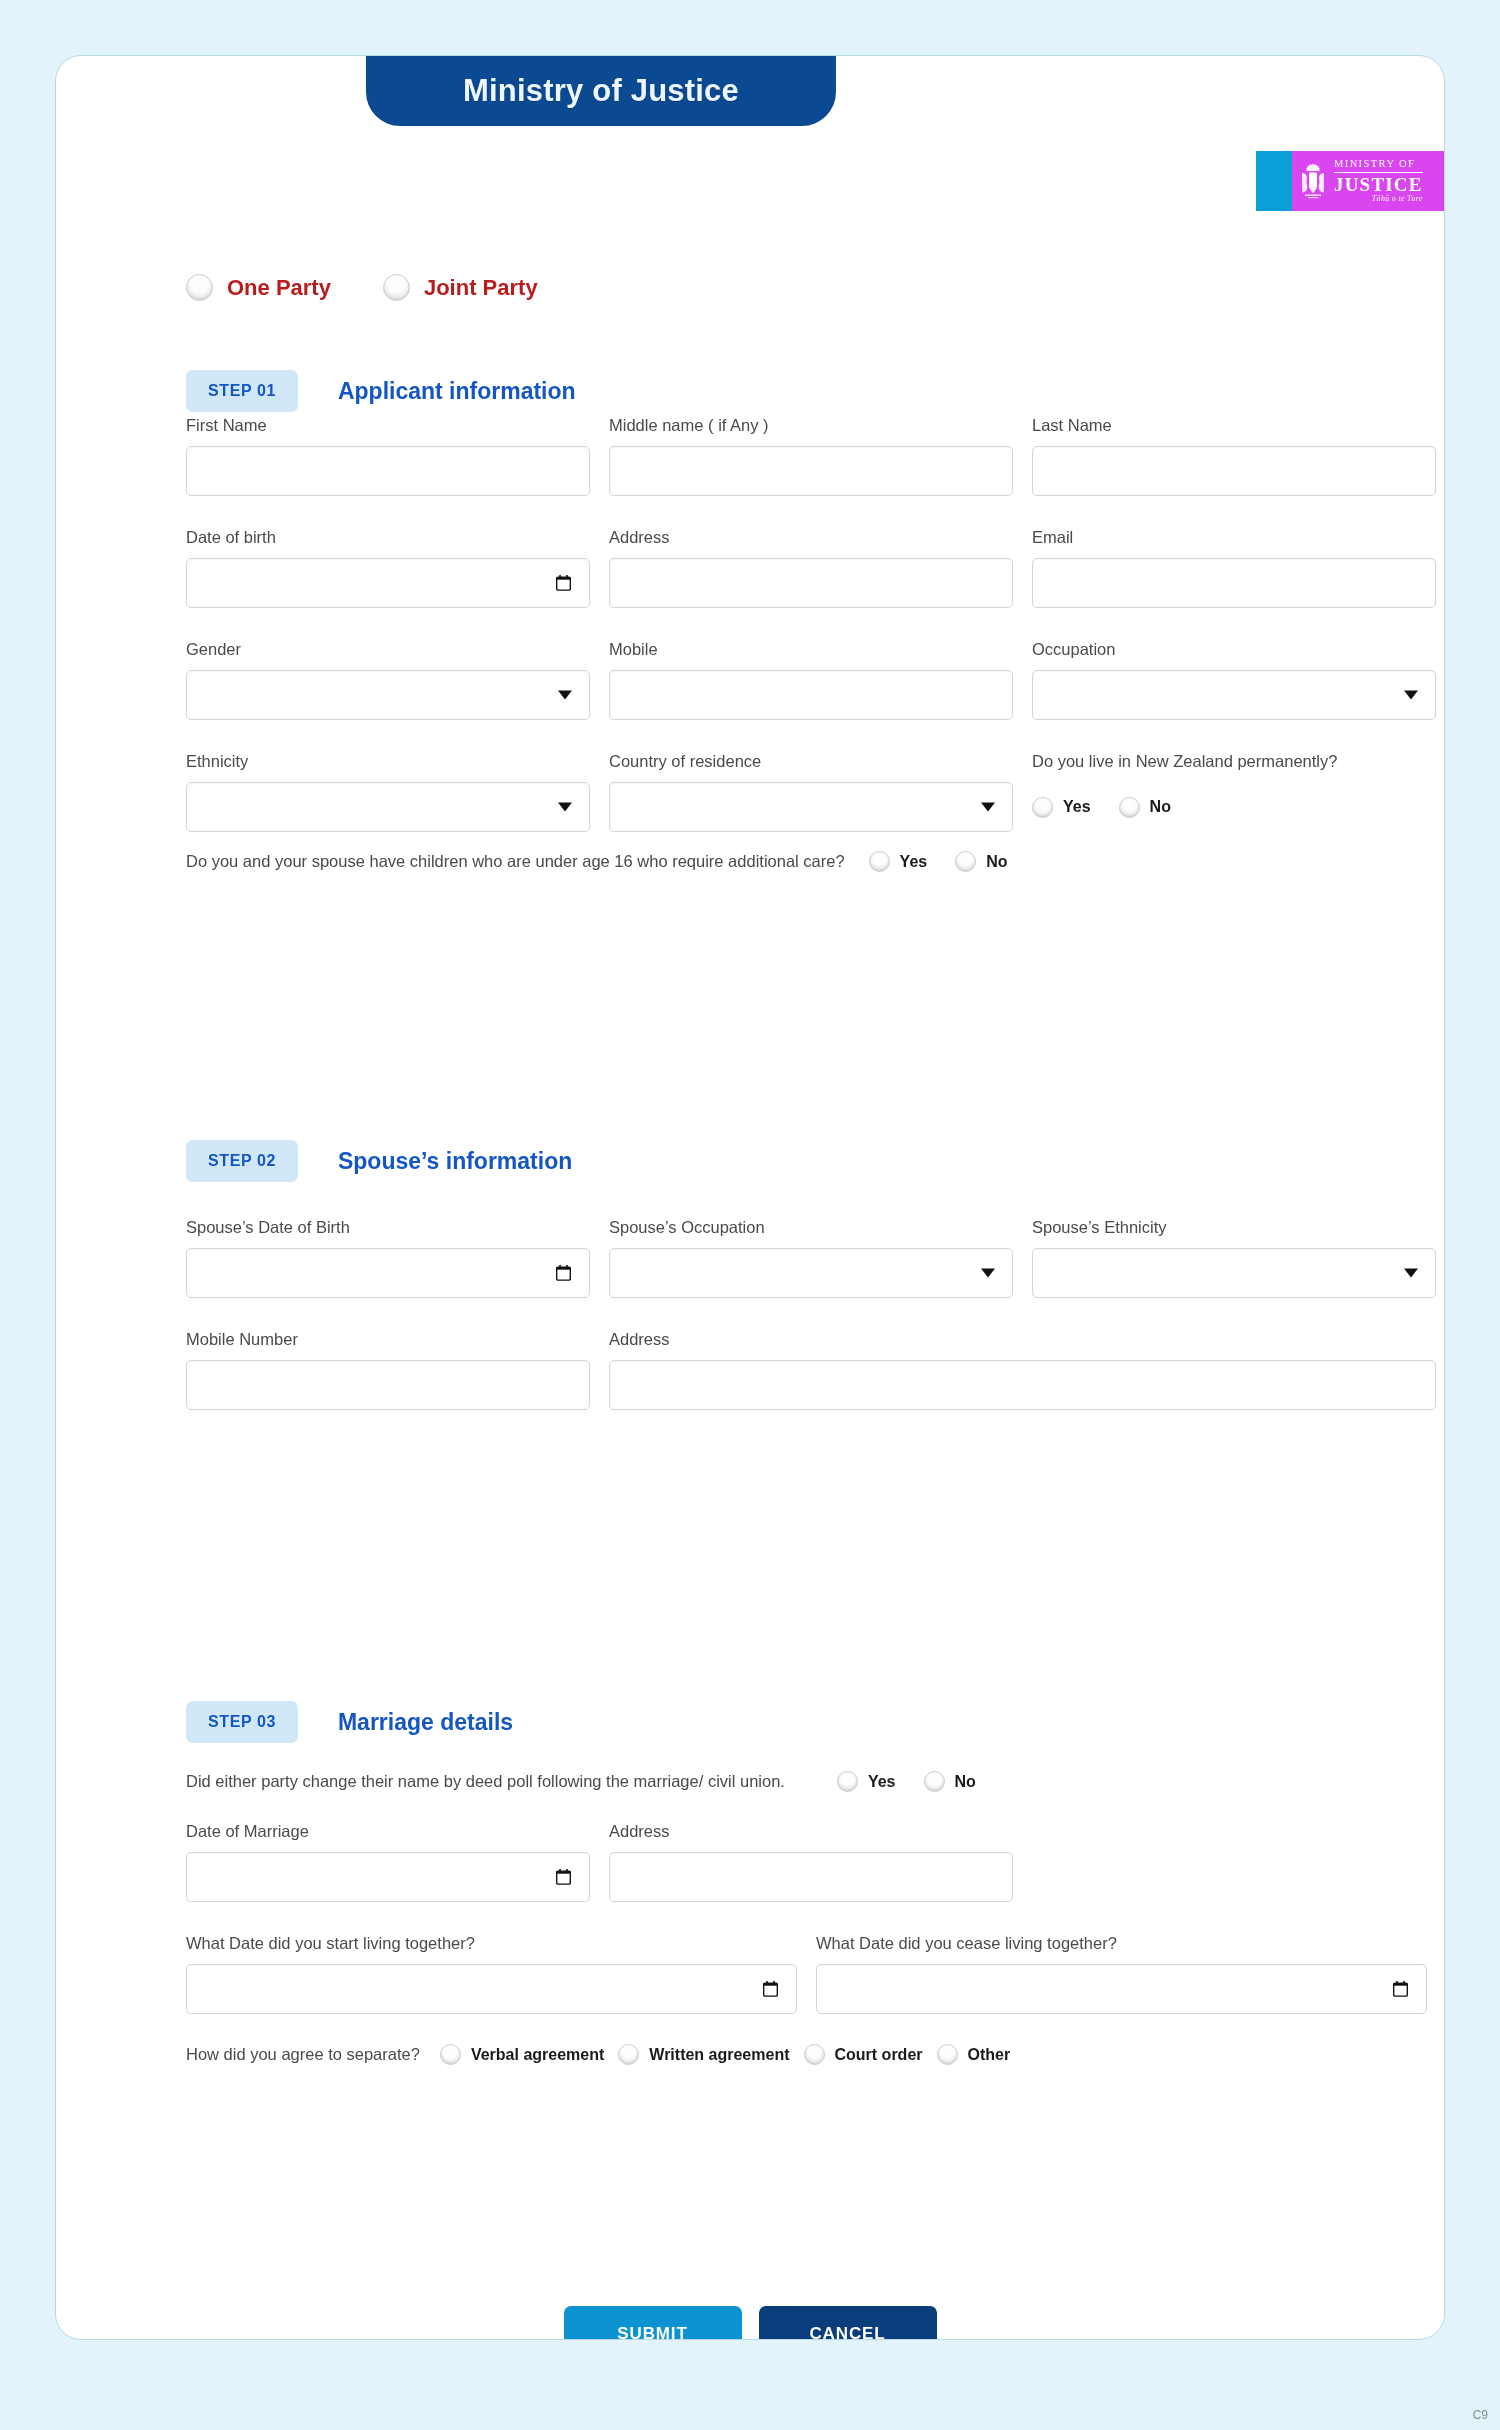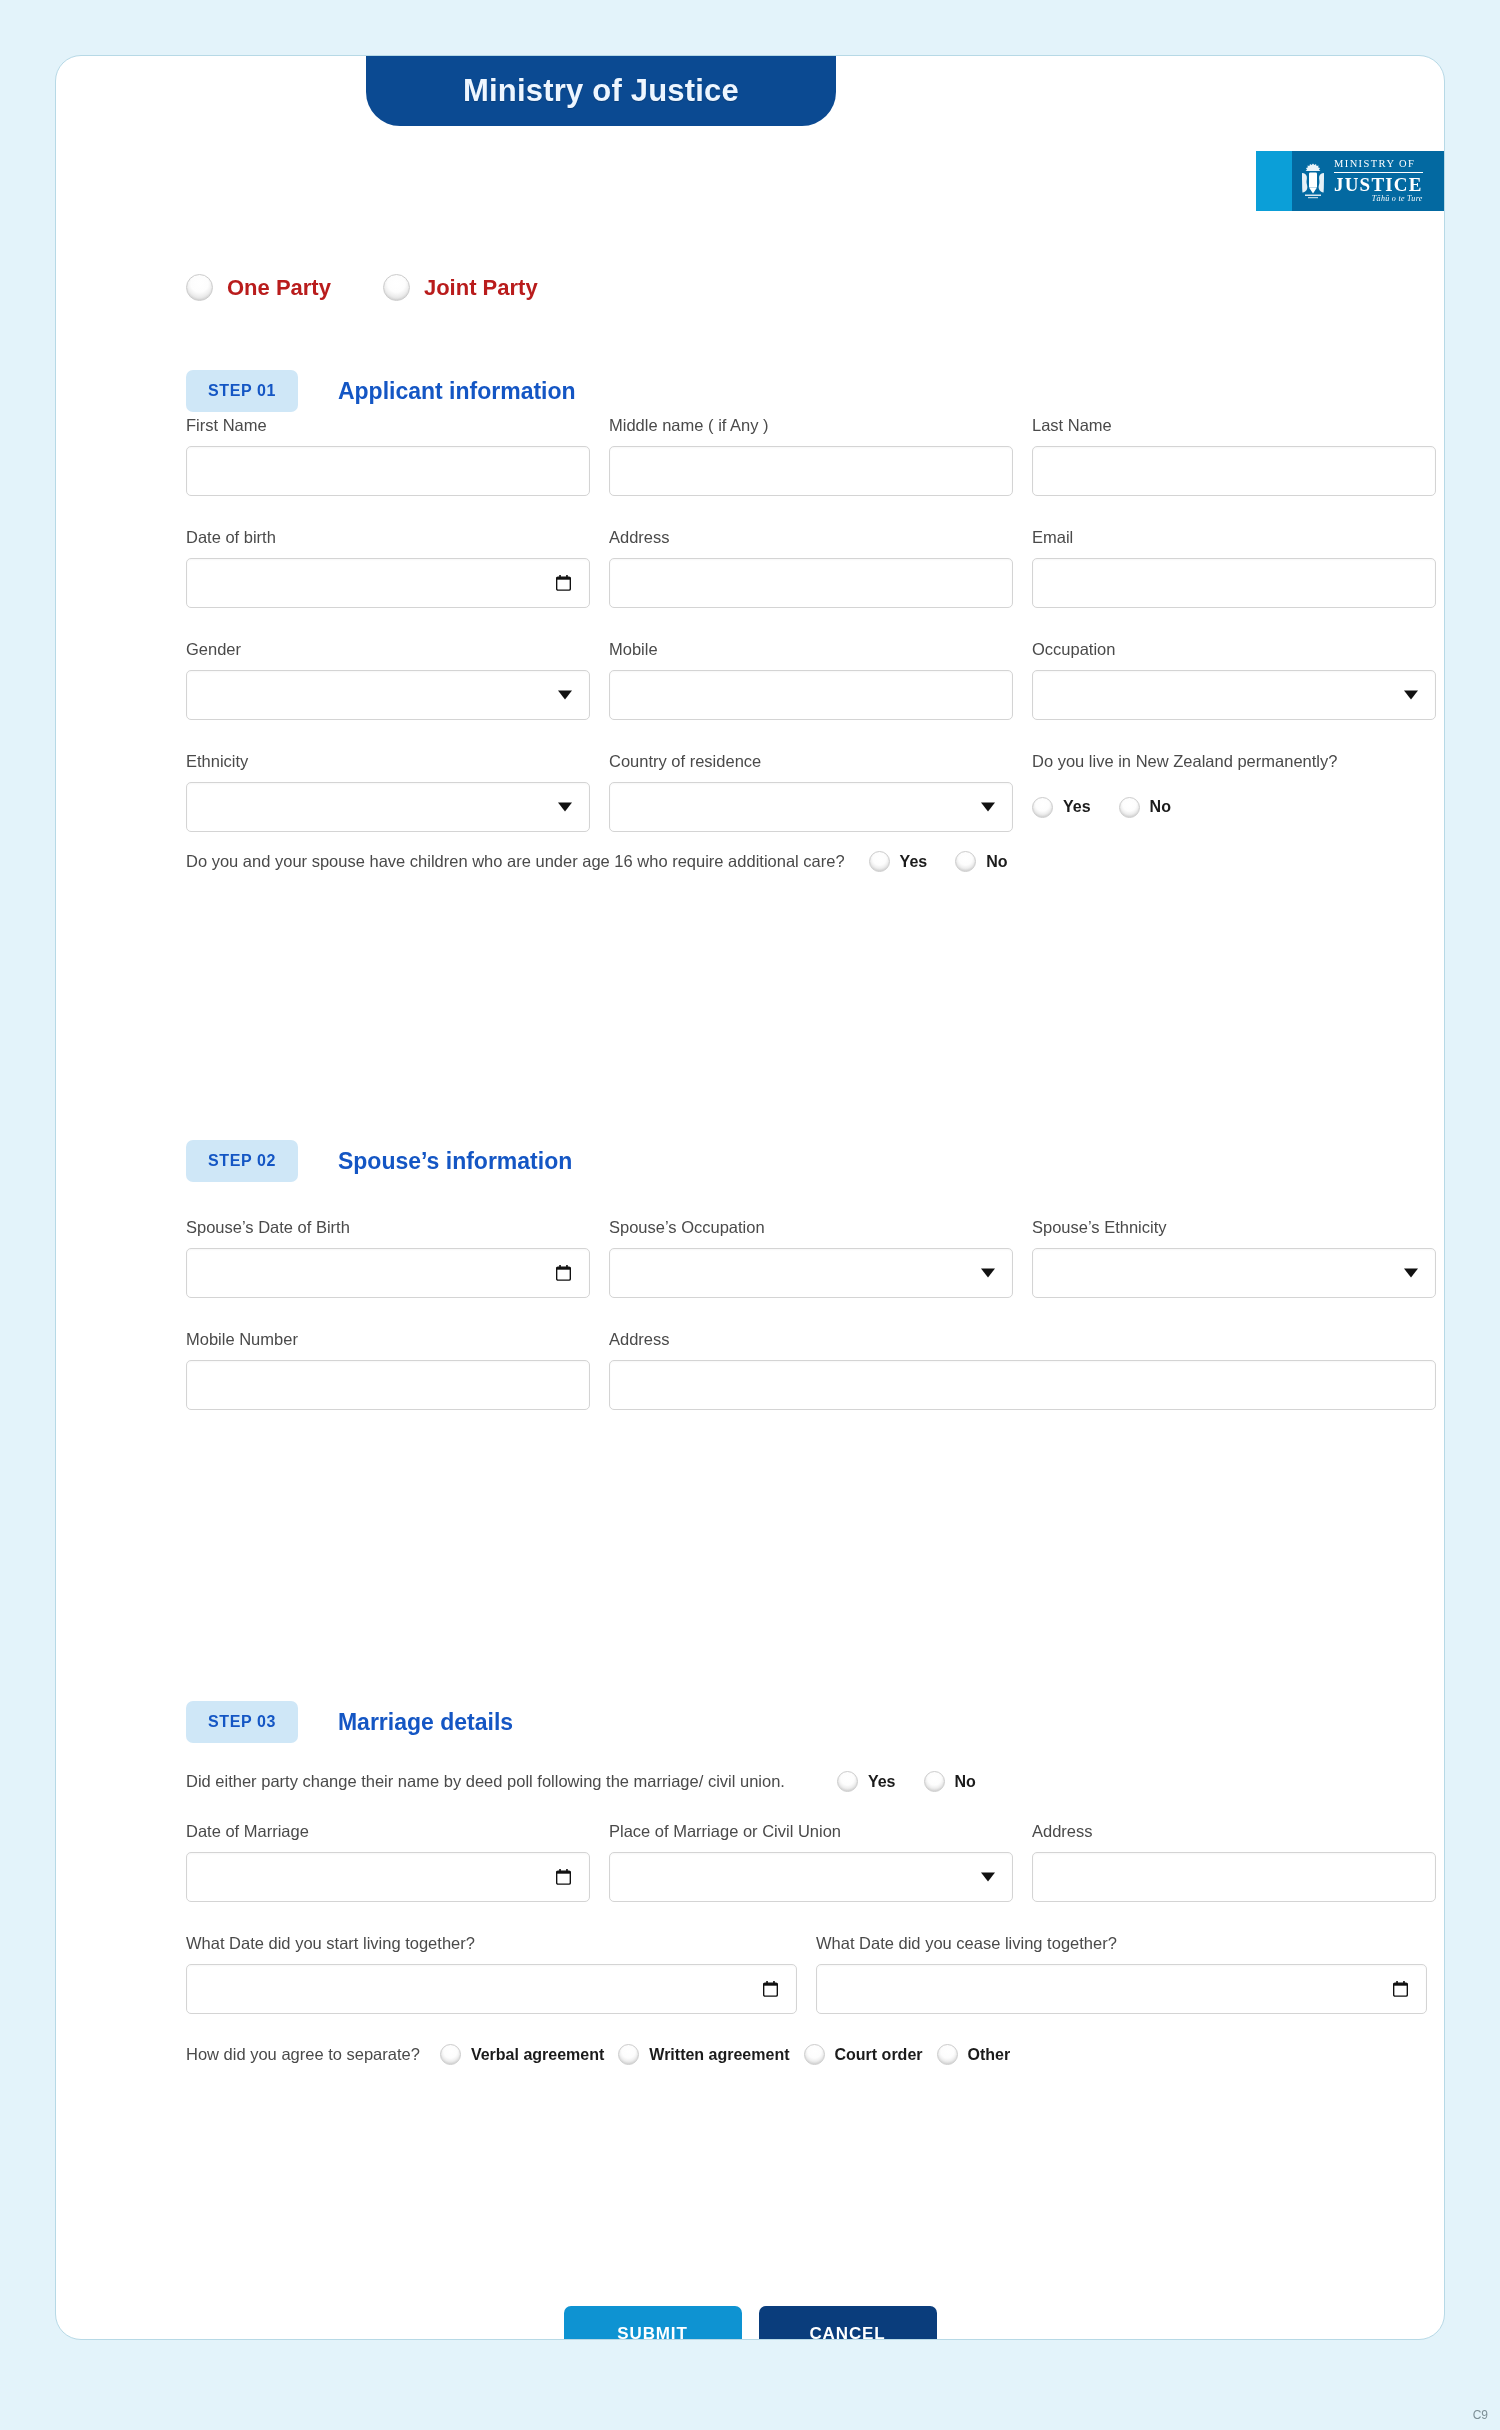--- a/index.html
+++ b/index.html
@@ -45,21 +45,21 @@
   
   .logo {
     position:absolute;
     left:1200px; top:95px;
     width:196px; height:60px;
     display:flex;
     box-shadow:0 0 0 0 transparent;
   }
   .logo-strip { width:36px; background:#0b9fd8; }
   .logo-panel {
-    flex:1; background:#0369a1;
+    flex:1; background:#d946ef;
     display:flex; align-items:center; gap:7px;
     padding:5px 9px 5px 7px;
   }
   .logo-crest { width:28px; height:40px; flex:none; }
   .logo-text { color:#fff; line-height:1; }
   .logo-l1 {
     font-family:"Liberation Serif", serif;
     font-size:10.5px; letter-spacing:1.4px;
     padding-bottom:2px; border-bottom:1px solid #ffffff;
   }
@@ -402,26 +402,20 @@
           <div class="fctl">
             <svg class="cal" viewBox="0 0 14 15">
               <rect x="0.6" y="2" width="12.8" height="12.2" rx="1.2" fill="none" stroke="#111" stroke-width="1.3"></rect>
               <rect x="0.6" y="2" width="12.8" height="2.4" fill="#111"></rect>
               <rect x="3" y="0" width="1.5" height="3.2" fill="#111"></rect>
               <rect x="9.5" y="0" width="1.5" height="3.2" fill="#111"></rect>
             </svg>
           </div>
         </div>
         <div class="col">
-          <span class="flabel">Place of Marriage or Civil Union</span>
-          <div class="fctl">
-            <span class="caret"></span>
-          </div>
-        </div>
-        <div class="col">
           <span class="flabel">Address</span>
           <div class="fctl"></div>
         </div>
       </div>
 
       <div class="row" style="margin-top:32px;">
         <div class="col half">
           <span class="flabel">What Date did you start living together?</span>
           <div class="fctl">
             <svg class="cal" viewBox="0 0 14 15">

